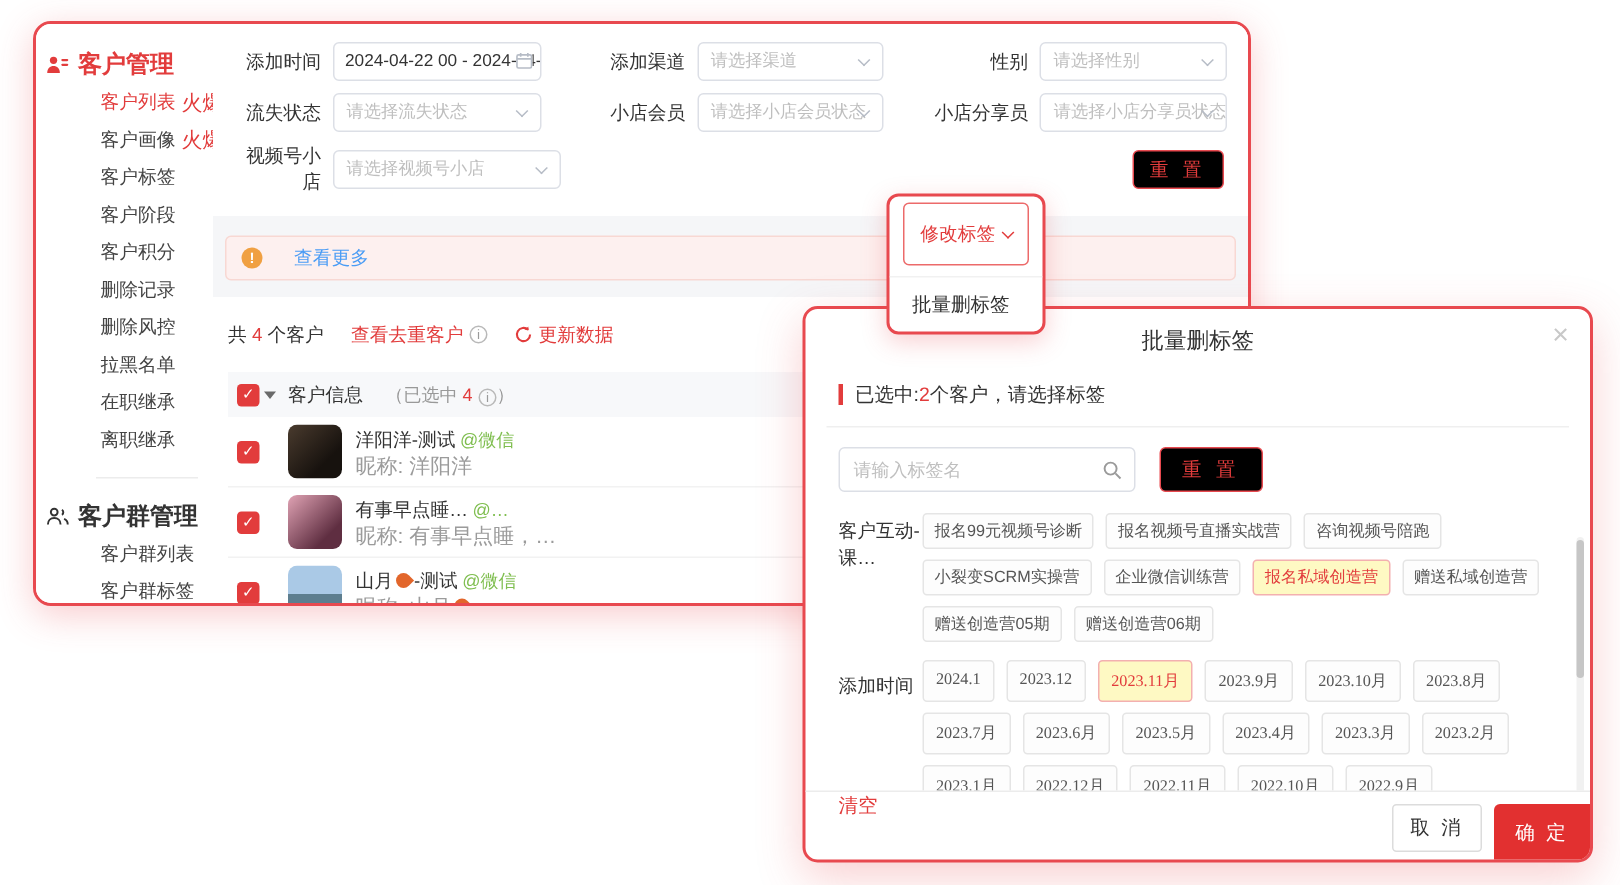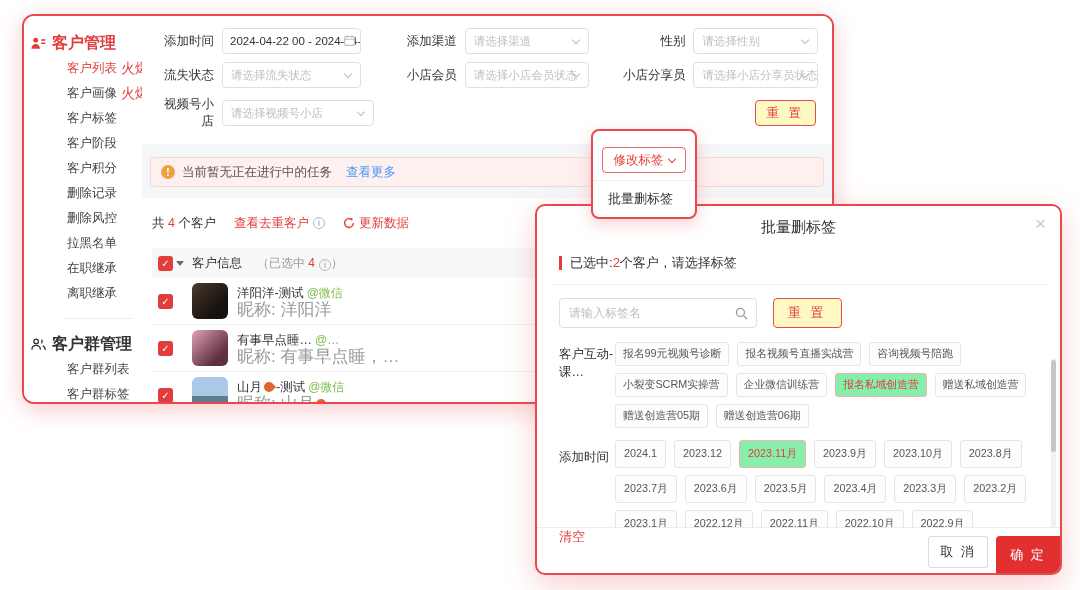--- a/index.html
+++ b/index.html
@@ -29,21 +29,21 @@
   .f-row { display:flex; align-items:center; margin-bottom:8px; }
   .flabel { flex:none; text-align:right; font-size:12.5px; color:#333; margin-right:8px; }
   .w62 { width:62px; } .w80 { width:80px; }
   .date-input { position:relative; width:152px; height:26px; border:1px solid #dcdfe6; border-radius:4px;
     font-size:11.5px; color:#333; line-height:24px; padding:0 20px 0 7px; overflow:hidden; white-space:nowrap; background:#fff; }
   .date-input svg { position:absolute; right:5px; top:6px; background:#fff; }
   .sel { position:relative; width:136px; height:26px; border:1px solid #dcdfe6; border-radius:4px; background:#fff;
     font-size:11.5px; color:#bfbfbf; line-height:24px; padding:0 20px 0 8px; overflow:hidden; white-space:nowrap; cursor:pointer; }
   .chev { position:absolute; right:9px; top:8px; width:6px; height:6px; border-right:1.4px solid #b6bcc6; border-bottom:1.4px solid #b6bcc6; transform:rotate(45deg); }
   .gap16 { width:16px; flex:none; }
-  .btn-outline-red { border:1px solid #e8494f; color:#e23c3c; background:#fef9c3; border-radius:4px;
+  .btn-outline-red { border:1px solid #e8494f; color:#e23c3c; background:#000000; border-radius:4px;
     font-size:12.5px; height:26px; padding:0 11px; display:inline-flex; align-items:center; cursor:pointer; white-space:nowrap; }
   .reset-top { margin-left:auto; margin-right:2px; letter-spacing:3px; }
 
   
   .notice-row { padding:13px 8px 11px; }
   .notice { height:30px; background:#fdf0ef; border:1px solid #f8d8d3; border-radius:4px;
     display:flex; align-items:center; padding:0 10px; font-size:12.5px; color:#555; }
   .warn-ic { width:14px; height:14px; border-radius:50%; background:#f0a042; color:#fff; font-size:10px; font-weight:bold;
     display:inline-flex; align-items:center; justify-content:center; margin-right:7px; flex:none; }
   .notice-link { color:#4a9cf5; margin-left:14px; cursor:pointer; }
@@ -67,32 +67,32 @@
   .c-tag { width:108px; flex:none; overflow:hidden; font-size:12.5px; color:#333; }
   .cb { width:15px; height:15px; background:#e23c3c; border-radius:3px; color:#fff; font-size:10px; line-height:15px; text-align:center; cursor:pointer; flex:none; }
   .caret { width:0; height:0; border-left:4px solid transparent; border-right:4px solid transparent; border-top:5px solid #6a6a6a; }
   .sel-note { color:#999; font-size:12px; margin-left:6px; }
   .avatar { width:36px; height:36px; border-radius:6px; flex:none; }
   .av-dark { background:linear-gradient(135deg,#4a3b2e,#17120e 70%); }
   .av-pink { background:linear-gradient(135deg,#e0a3b4,#5f2e41 75%); }
   .av-scene { background:linear-gradient(180deg,#aac9e6 52%,#5d7e8f 52%); }
   .cust-name { font-size:12.5px; color:#333; line-height:17px; white-space:nowrap; display:flex; align-items:center; }
   .at-green { color:#7fbe4f; margin-left:3px; font-size:12px; }
-  .cust-nick { font-size:17px; color:#9b9b9b; line-height:16px; display:flex; align-items:center; white-space:nowrap; }
+  .cust-nick { font-size:14px; color:#9b9b9b; line-height:16px; display:flex; align-items:center; white-space:nowrap; }
   .person-ic { margin-right:6px; flex:none; }
   .emp-box { border:1px solid #e4e7ed; border-radius:3px; background:#fff; padding:6px 10px; display:flex; align-items:center; }
   .mini-tag { display:inline-block; border:1px solid #f0a3a3; color:#e23c3c; background:#fdf3f2; border-radius:3px;
     font-size:11px; padding:3px 6px; white-space:nowrap; }
   .leaf { display:inline-block; width:10px; height:10px; background:#e2662b; border-radius:50% 0 50% 50%;
     transform:rotate(45deg); margin:0 2px; flex:none; }
 
   
   .dropdown-combo { position:absolute; left:591px; top:129px; width:106px; z-index:60; background:#fff;
     border:2px solid #e8494f; border-radius:8px; box-shadow:0 5px 16px rgba(232,73,79,.25); overflow:hidden; }
-  .dd-btn { margin:16px 9px 7px; height:26px; border:1px solid #ec6a6a; border-radius:4px; color:#e23c3c;
+  .dd-btn { margin:4px 9px 7px; height:42px; border:1px solid #ec6a6a; border-radius:4px; color:#e23c3c;
     font-size:12.5px; display:flex; align-items:center; justify-content:center; gap:5px; cursor:pointer; background:#fff; }
   .dd-btn .chev { position:static; border-color:#e23c3c; margin-top:-3px; }
   .dd-divider { height:1px; background:#f1f1f1; }
   .dd-item { padding:9px 0 9px 15px; font-size:13px; color:#333; cursor:pointer; white-space:nowrap; }
 
   
   .modal { position:absolute; left:535px; top:204px; width:527px; height:371px; z-index:50; background:#fff;
     border:2px solid #e8494f; border-radius:10px; box-shadow:0 10px 30px rgba(232,73,79,.26);
     display:flex; flex-direction:column; }
   .m-header { position:relative; height:34px; flex:none; }
@@ -107,22 +107,22 @@
   .search-box input { width:100%; height:100%; border:none; outline:none; padding:0 26px 0 9px; font-size:12px; color:#333;
     font-family:inherit; background:transparent; }
   .search-box input::placeholder { color:#bfbfbf; }
   .search-box svg { position:absolute; right:8px; top:8px; }
   .reset-modal { height:30px; padding:0 14px; font-size:13px; letter-spacing:3px; }
   .tag-group { display:flex; margin-bottom:12px; }
   .tg-label { width:56px; flex:none; font-size:12.5px; color:#333; line-height:18px; padding-top:3px; word-break:break-all; }
   .tg-tags { flex:1; display:flex; flex-wrap:wrap; gap:7px 8px; align-content:flex-start; }
   .tag { border:1px solid #e5e5e5; background:#fdfdfd; color:#555; border-radius:3px; font-size:10.8px;
     padding:4px 7px; cursor:pointer; white-space:nowrap; }
-  .tag.selected { background:#86efac; border-color:#f3b0b0; color:#e23c3c; }
-  .months .tag { padding:6px 8px; min-width:44px; text-align:right; }
+  .tag.selected { background:#fef9c3; border-color:#f3b0b0; color:#e23c3c; }
+  .months .tag { padding:6px 8px; min-width:44px; text-align:right;font-family:Liberation Serif, serif; }
   .m-scrollbar { position:absolute; right:4px; top:118px; width:5px; height:200px; background:#f1f1f1; border-radius:3px; }
   .m-thumb { position:absolute; top:2px; left:0; width:5px; height:92px; background:#c6c6c6; border-radius:3px; cursor:grab; }
   .m-footer { position:relative; height:46px; flex:none; border-top:1px solid #ececec; display:flex; padding-left:22px; }
   .clear-link { color:#e23c3c; font-size:13px; cursor:pointer; }
   .btn-cancel { position:absolute; right:72px; bottom:5px; width:60px; height:32px; background:#fff; border:1px solid #dcdcdc;
     border-radius:3px; font-size:13px; color:#333; display:flex; align-items:center; justify-content:center; cursor:pointer; letter-spacing:2px; }
   .btn-confirm { position:absolute; right:0; bottom:0; width:64px; height:37px; background:#e23030; color:#fff;
     border-radius:4px 0 8px 0; font-size:13px; display:flex; align-items:center; justify-content:center; cursor:pointer; letter-spacing:2px; }
 </style>
 </head>
@@ -259,21 +259,20 @@
             <span>请选择视频号小店</span>
             <i class="chev"></i>
           </div>
           <button class="btn-outline-red reset-top">重 置</button>
         </div>
       </div>
 
       <div class="notice-row">
         <div class="notice">
           <span class="warn-ic">!</span>
-          <span>当前暂无正在进行中的任务</span>
           <span class="notice-link">查看更多</span>
         </div>
       </div>
 
       <div class="white-block">
         <div class="stats-row">
           <span>
             <span>共 </span><span class="red-t">4</span><span> 个客户</span>
           </span>
           <span class="stat-link">查看去重客户</span>

